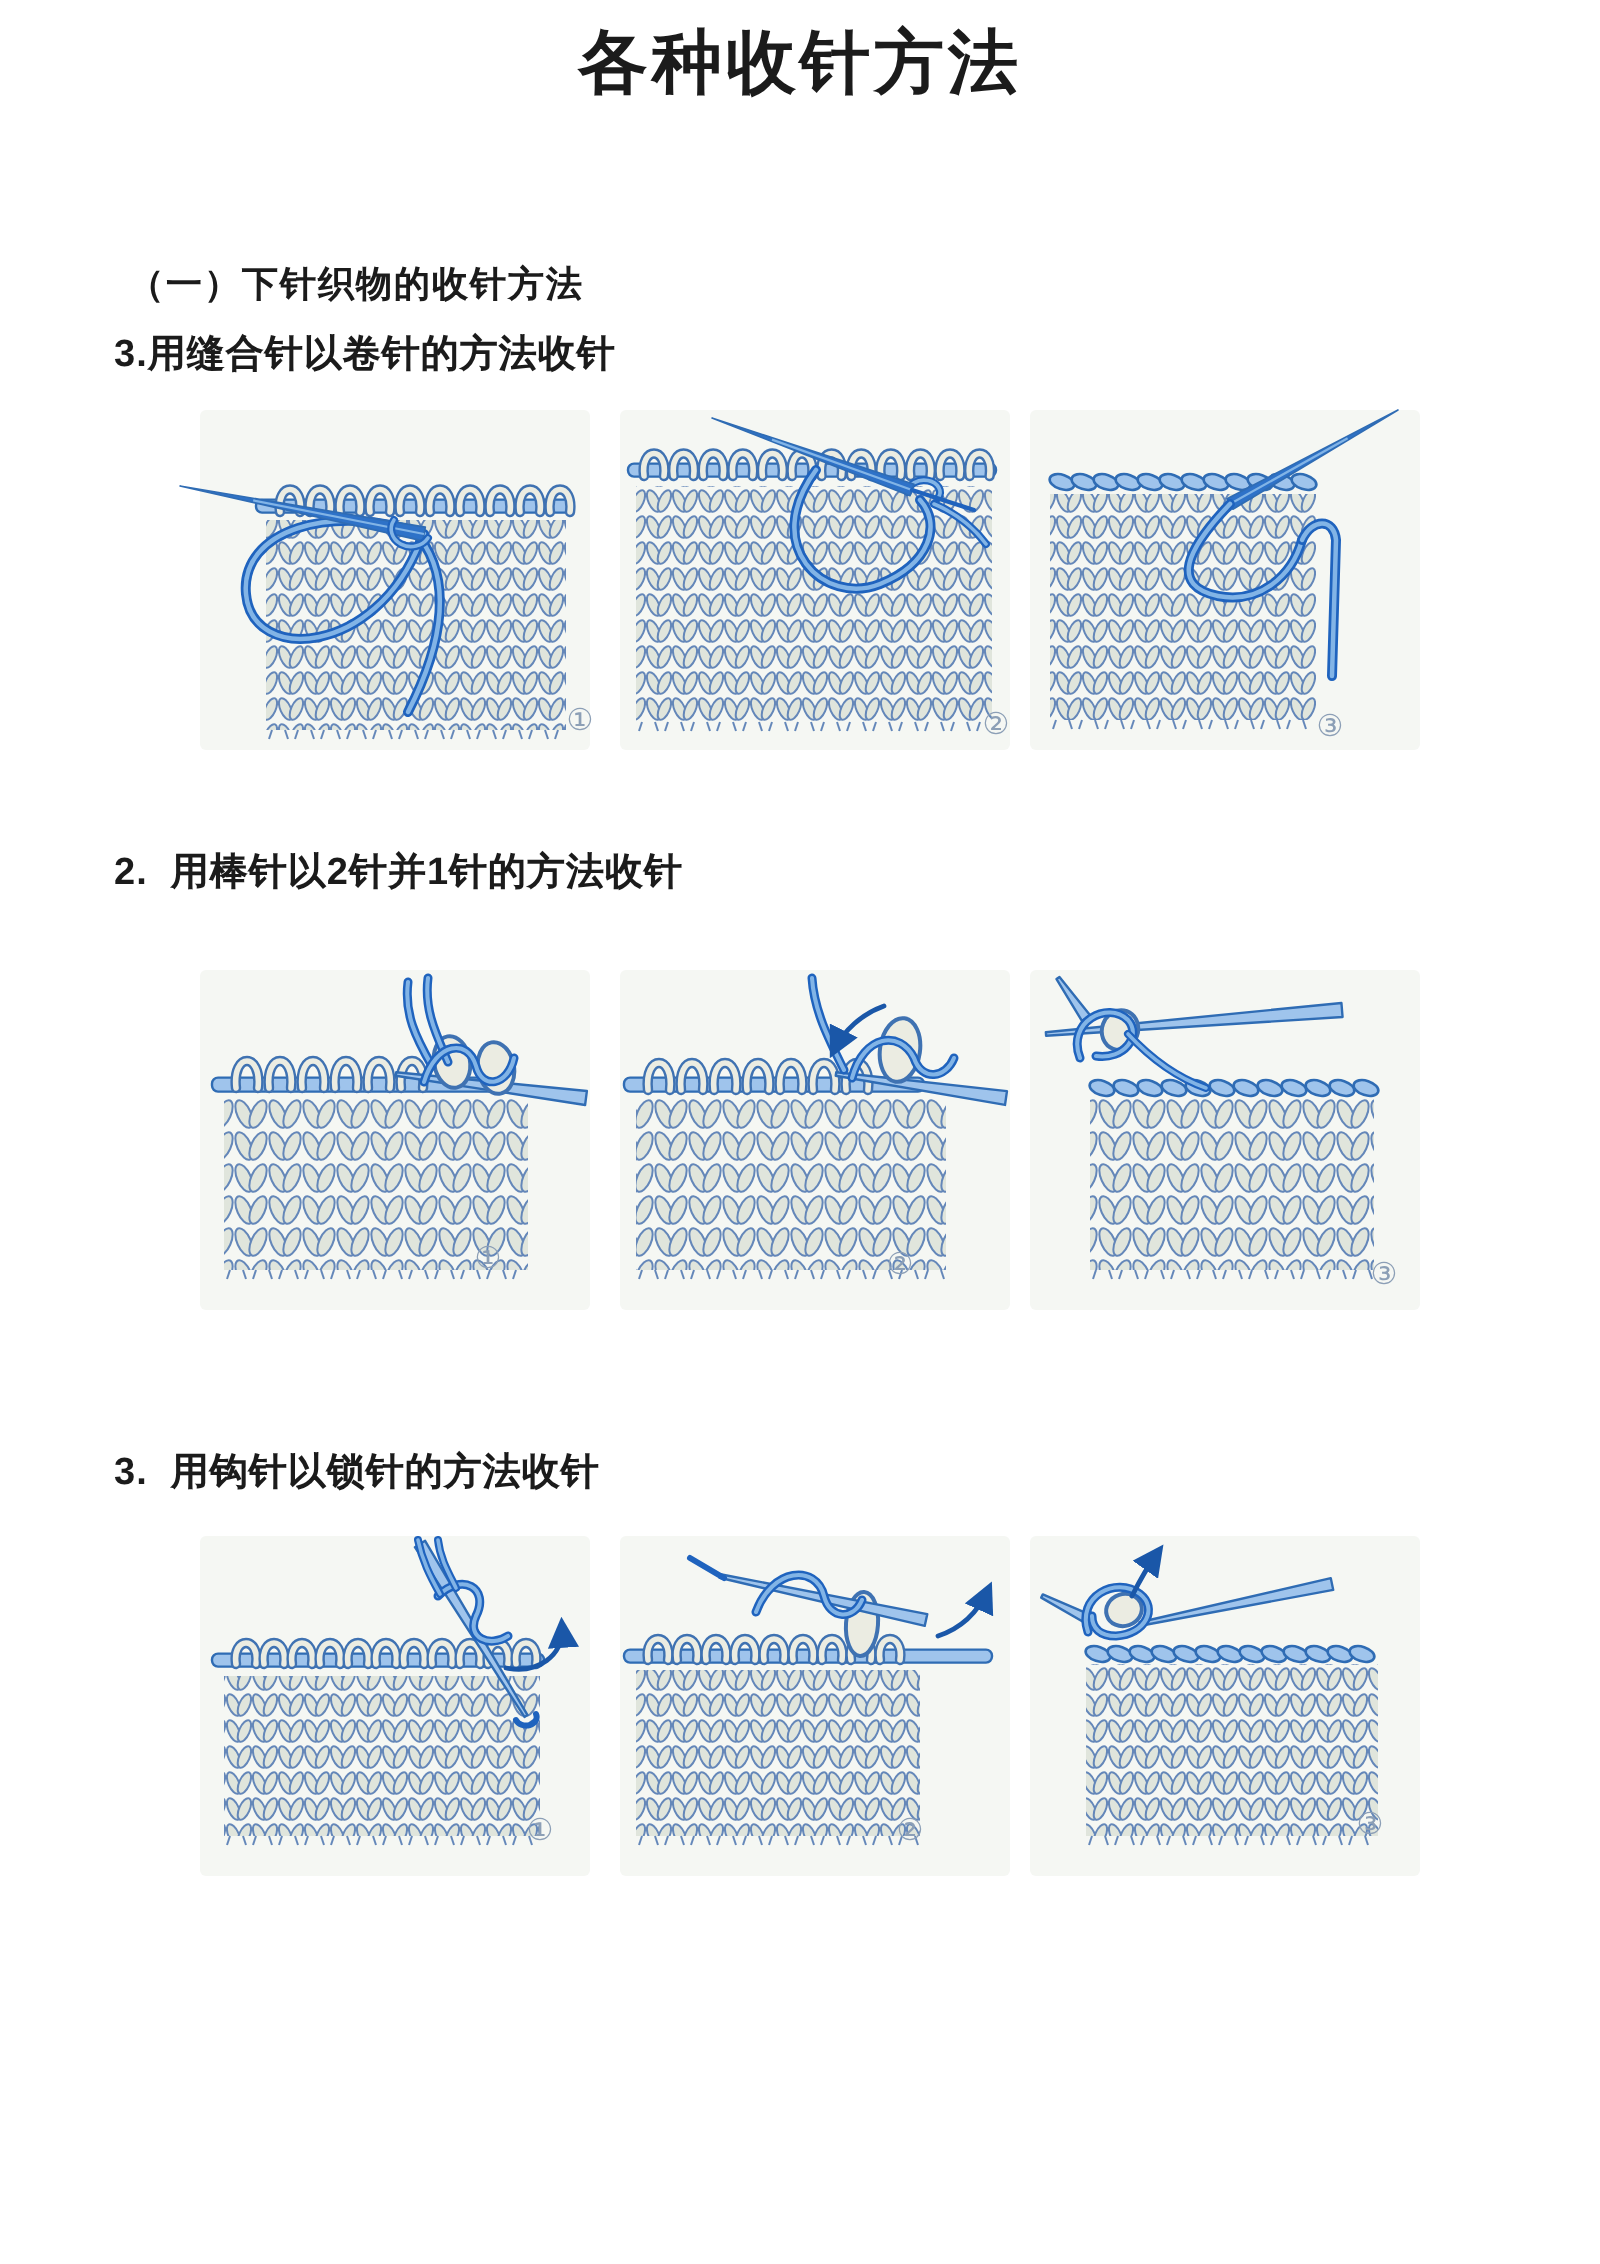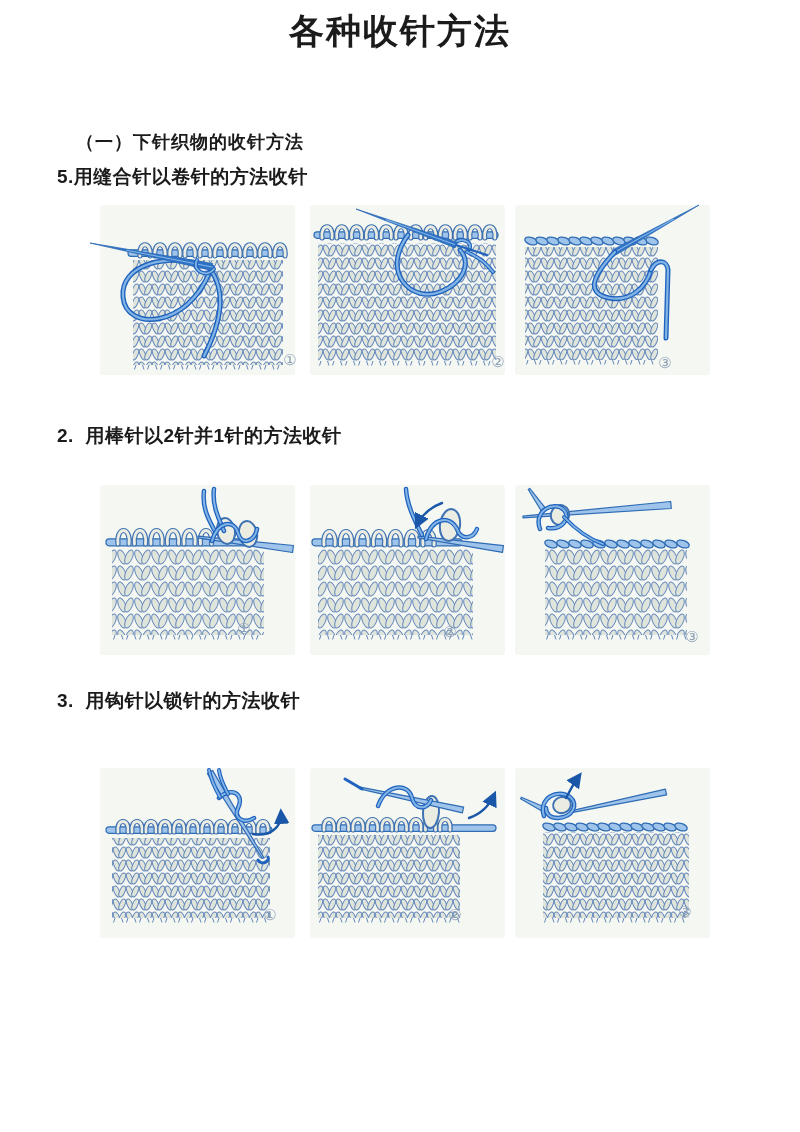--- a/index.html
+++ b/index.html
@@ -4,37 +4,37 @@
 <style>
   html,body{margin:0;padding:0}
   body{
     width:800px;height:1132px;background:#ffffff;position:relative;overflow:hidden;
     font-family:"Liberation Sans",sans-serif;color:#1b1b1b;
   }
   .title{
     position:absolute;top:8px;left:0;width:800px;margin:0;text-align:center;
     font-size:35px;font-weight:700;letter-spacing:2px;
   }
-  .heading{position:absolute;left:76px;top:130px;font-size:18px;font-weight:700;letter-spacing:1px}
+  .heading{position:absolute;left:64px;top:130px;font-size:18px;font-weight:700;letter-spacing:1px}
   .item{position:absolute;left:57px;font-size:19px;font-weight:700;letter-spacing:.5px}
   .panel{position:absolute;width:195px;height:170px;border-radius:3px}
   .panel svg{width:195px;height:170px;display:block;overflow:visible}
   .badge{font-size:15px}
 </style>
 </head>
 <body>
 
 <main>
   <h1 class="title">各种收针方法</h1>
 
   <div class="heading">（一）下针织物的收针方法</div>
 
-  <div class="item" style="top:164px">5.用缝合针以卷针的方法收针</div>
+  <div class="item" style="top:164px">3.用缝合针以卷针的方法收针</div>
   <div class="item" style="top:423px">2.&nbsp; 用棒针以2针并1针的方法收针</div>
-  <div class="item" style="top:688px">3.&nbsp; 用钩针以锁针的方法收针</div>
+  <div class="item" style="top:723px">3.&nbsp; 用钩针以锁针的方法收针</div>
 
   <figure class="panel" style="left: 100px; top: 205px; margin: 0px; background: rgb(245, 247, 243);">
     <svg viewBox="0 0 195 170">
         <rect x="33" y="55" width="150" height="105" fill="url(#knitS)"></rect>
         <line x1="36" y1="160" x2="34.5" y2="164.5" stroke="#6487b9" stroke-width="1"></line>
         <line x1="42.5" y1="160" x2="44" y2="164.5" stroke="#6487b9" stroke-width="1"></line>
         <line x1="49" y1="160" x2="47.5" y2="164.5" stroke="#6487b9" stroke-width="1"></line>
         <line x1="55.5" y1="160" x2="57" y2="164.5" stroke="#6487b9" stroke-width="1"></line>
         <line x1="62" y1="160" x2="60.5" y2="164.5" stroke="#6487b9" stroke-width="1"></line>
         <line x1="68.5" y1="160" x2="70" y2="164.5" stroke="#6487b9" stroke-width="1"></line>

